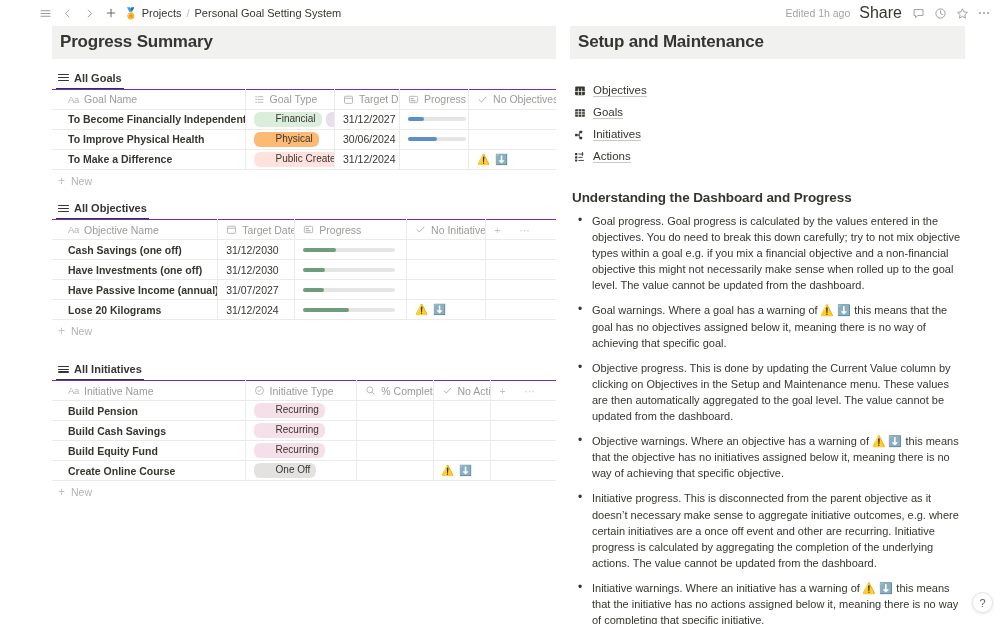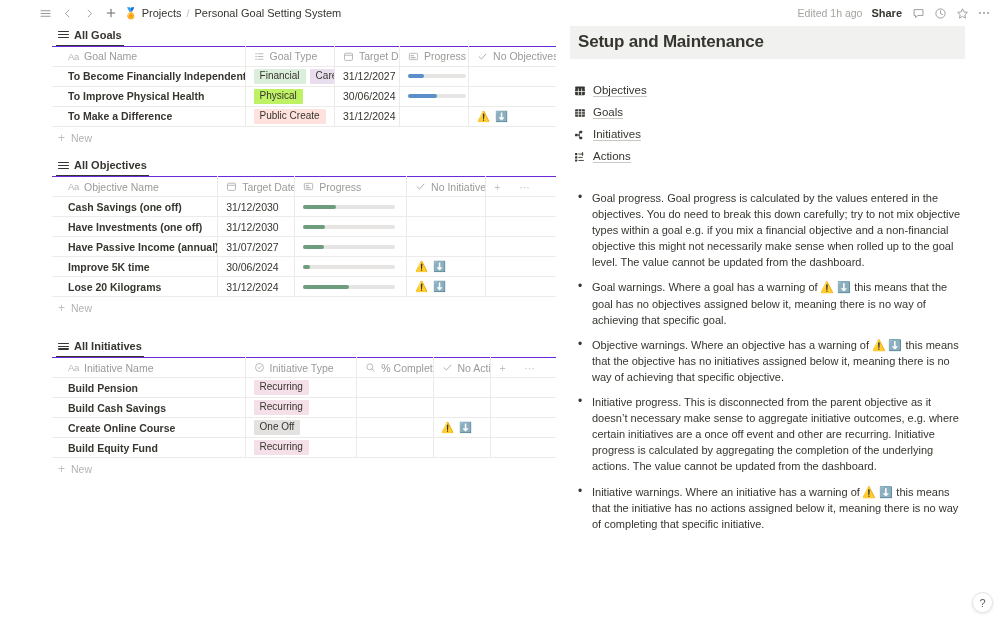--- a/index.html
+++ b/index.html
@@ -22,21 +22,21 @@
   .tb-icon {
     width:22px; height:20px; display:flex; align-items:center; justify-content:center;
     color:#9a9894; flex:none;
   }
   .tb-icon svg { display:block; }
   .crumb-emoji { font-size:11px; margin:0 4px 0 2px; }
   .crumb { font-size:11px; color:#37352f; white-space:nowrap; }
   .crumb-sep { color:#c3c1bd; margin:0 5px; font-size:11px; }
   .tb-right { margin-left:auto; display:flex; align-items:center; }
   .tb-text { font-size:10.5px; color:#a5a39f; padding:0 4px; white-space:nowrap; }
-  .tb-share { font-size:11px; color:#37352f; padding:0 5px;font-weight:bold; }
+  .tb-share { font-size:16px; color:#37352f; padding:0 5px; }
 
   
   .columns { display:flex; padding:0; }
   .col-left { width:556px; padding:0 0 0 52px; }
   .col-right { width:449px; padding:0 40px 0 14px; }
 
   
   .banner {
     background:#f1f1ef;
     font-size:17px; font-weight:bold;
@@ -82,27 +82,27 @@
   table.grid th.name { padding-left:16px; }
   table.grid td.date { color:#37352f; }
   table.grid td.num { text-align:right; color:#37352f; }
   .hcell { display:flex; align-items:center; gap:5px; }
   .hicon { width:11px; height:11px; flex:none; color:#acaba8; display:flex; align-items:center; justify-content:center; }
   .hicon svg { display:block; }
   .aa { font-size:9.5px; color:#b7b6b3; letter-spacing:-0.3px; }
 
   
   .tag {
-    display:inline-block; border-radius:1px;
-    padding:1px 6px 2px 6px; font-size:10px; line-height:12px;
+    display:inline-block; border-radius:6px;
+    padding:1px 6px 2px 22px; font-size:10px; line-height:12px;
     margin-right:4px; color:#37352f;
   }
   .tag-green  { background:#dbeddb; }
   .tag-purple { background:#e8deee; }
-  .tag-orange { background:#bef264; }
+  .tag-orange { background:#fdba74; }
   .tag-red    { background:#ffe2dd; }
   .tag-pink   { background:#f5e0e9; }
   .tag-gray   { background:#e3e2e0; }
 
   
   .bar { width:58px; height:3.5px; border-radius:2px; background:#e6e5e3; position:relative; }
   .bar > i { display:block; height:100%; border-radius:2px; }
   .bar.wide { width:92px; }
   .bar-blue  > i { background:#5b8fc9; }
   .bar-green > i { background:#6e9d7d; }
@@ -206,20 +206,21 @@
           </g>
         </svg>
     </div>
   </div>
 </div>
 
 <div class="columns">
 
   <div class="col-left">
 
+    <div class="banner">Progress Summary</div>
 
     <div class="db">
       <div class="db-title">
         <span class="lines">
             <span></span>
             <span></span>
             <span></span>
           </span>
         <span>All Goals</span>
       </div>
@@ -431,32 +432,20 @@
             <td>
                 <div class="bar wide bar-green">
                   <i style="width:22%"></i>
                 </div>
               </td>
             <td class="warn"></td>
             <td class="nb"></td>
             <td class="nb"></td>
           </tr>
           <tr>
-            <td class="name">Improve 5K time</td>
-            <td class="date">30/06/2024</td>
-            <td>
-                <div class="bar wide bar-green">
-                  <i style="width:7%"></i>
-                </div>
-              </td>
-            <td class="warn">⚠️ ⬇️</td>
-            <td class="nb"></td>
-            <td class="nb"></td>
-          </tr>
-          <tr>
             <td class="name">Lose 20 Kilograms</td>
             <td class="date">31/12/2024</td>
             <td>
                 <div class="bar wide bar-green">
                   <i style="width:50%"></i>
                 </div>
               </td>
             <td class="warn">⚠️ ⬇️</td>
             <td class="nb"></td>
             <td class="nb"></td>
@@ -542,32 +531,32 @@
           </tr>
           <tr>
             <td class="name">Build Cash Savings</td>
             <td><span class="tag tag-pink">Recurring</span></td>
             <td class="num"></td>
             <td class="warn"></td>
             <td class="nb"></td>
             <td class="nb"></td>
           </tr>
           <tr>
+            <td class="name">Build Equity Fund</td>
+            <td><span class="tag tag-pink">Recurring</span></td>
+            <td class="num"></td>
+            <td class="warn"></td>
+            <td class="nb"></td>
+            <td class="nb"></td>
+          </tr>
+          <tr>
             <td class="name">Create Online Course</td>
             <td><span class="tag tag-gray">One Off</span></td>
             <td class="num"></td>
             <td class="warn">⚠️ ⬇️</td>
-            <td class="nb"></td>
-            <td class="nb"></td>
-          </tr>
-          <tr>
-            <td class="name">Build Equity Fund</td>
-            <td><span class="tag tag-pink">Recurring</span></td>
-            <td class="num"></td>
-            <td class="warn"></td>
             <td class="nb"></td>
             <td class="nb"></td>
           </tr>
         </tbody>
       </table>
       <div class="newrow">
         <span class="plus">+</span>
         <span>New</span>
       </div>
     </div>
@@ -638,24 +627,26 @@
                 <line x1="6.4" y1="8.5" x2="11" y2="8.5"></line>
                 <line x1="6.4" y1="12.6" x2="12.6" y2="12.6"></line>
                 <line x1="11.2" y1="1.8" x2="11.2" y2="6"></line>
               </g>
             </svg>
         </span>
         <span class="lnk">Actions</span>
       </div>
     </div>
 
+    <div class="subhead">Understanding the Dashboard and Progress</div>
 
     <ul class="bullets">
       <li>Goal progress. Goal progress is calculated by the values entered in the objectives. You do need to break this down carefully; try to not mix objective types within a goal e.g. if you mix a financial objective and a non-financial objective this might not necessarily make sense when rolled up to the goal level. The value cannot be updated from the dashboard.</li>
       <li>Goal warnings. Where a goal has a warning of ⚠️ ⬇️ this means that the goal has no objectives assigned below it, meaning there is no way of achieving that specific goal.</li>
+      <li>Objective progress. This is done by updating the Current Value column by clicking on Objectives in the Setup and Maintenance menu. These values are then automatically aggregated to the goal level. The value cannot be updated from the dashboard.</li>
       <li>Objective warnings. Where an objective has a warning of ⚠️ ⬇️ this means that the objective has no initiatives assigned below it, meaning there is no way of achieving that specific objective.</li>
       <li>Initiative progress. This is disconnected from the parent objective as it doesn’t necessary make sense to aggregate initiative outcomes, e.g. where certain initiatives are a once off event and other are recurring. Initiative progress is calculated by aggregating the completion of the underlying actions. The value cannot be updated from the dashboard.</li>
       <li>Initiative warnings. Where an initiative has a warning of ⚠️ ⬇️ this means that the initiative has no actions assigned below it, meaning there is no way of completing that specific initiative.</li>
 
     </ul>
   </div>
 </div>
 
 <div class="help">?</div>
 

